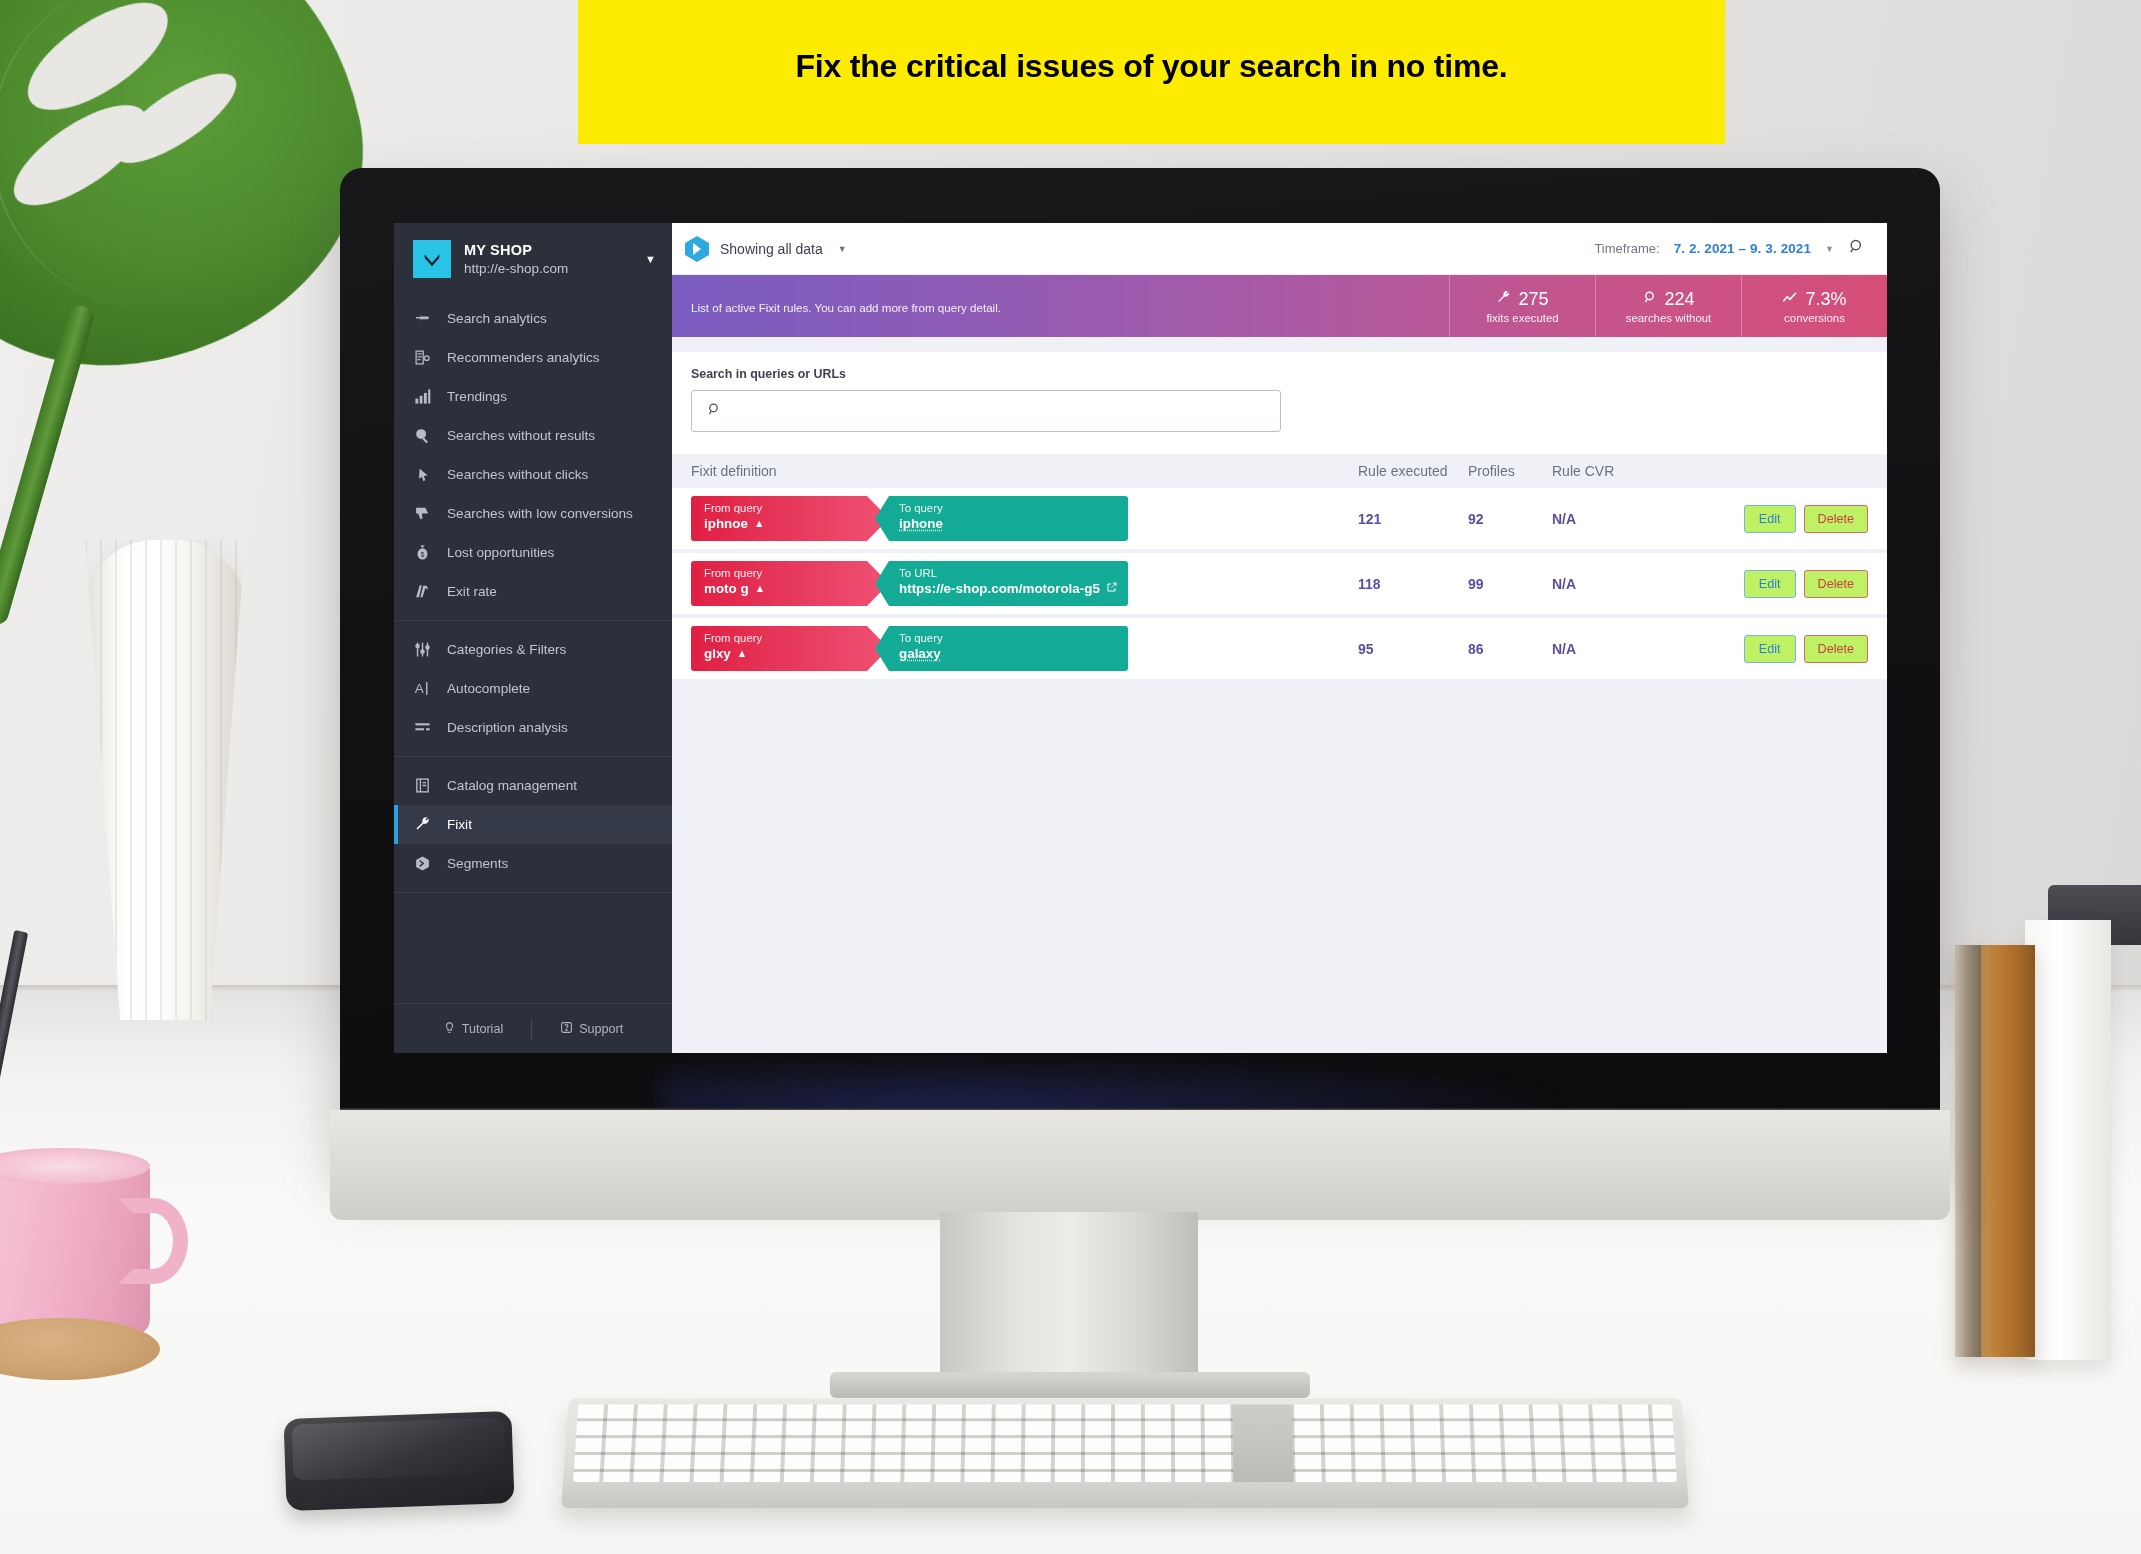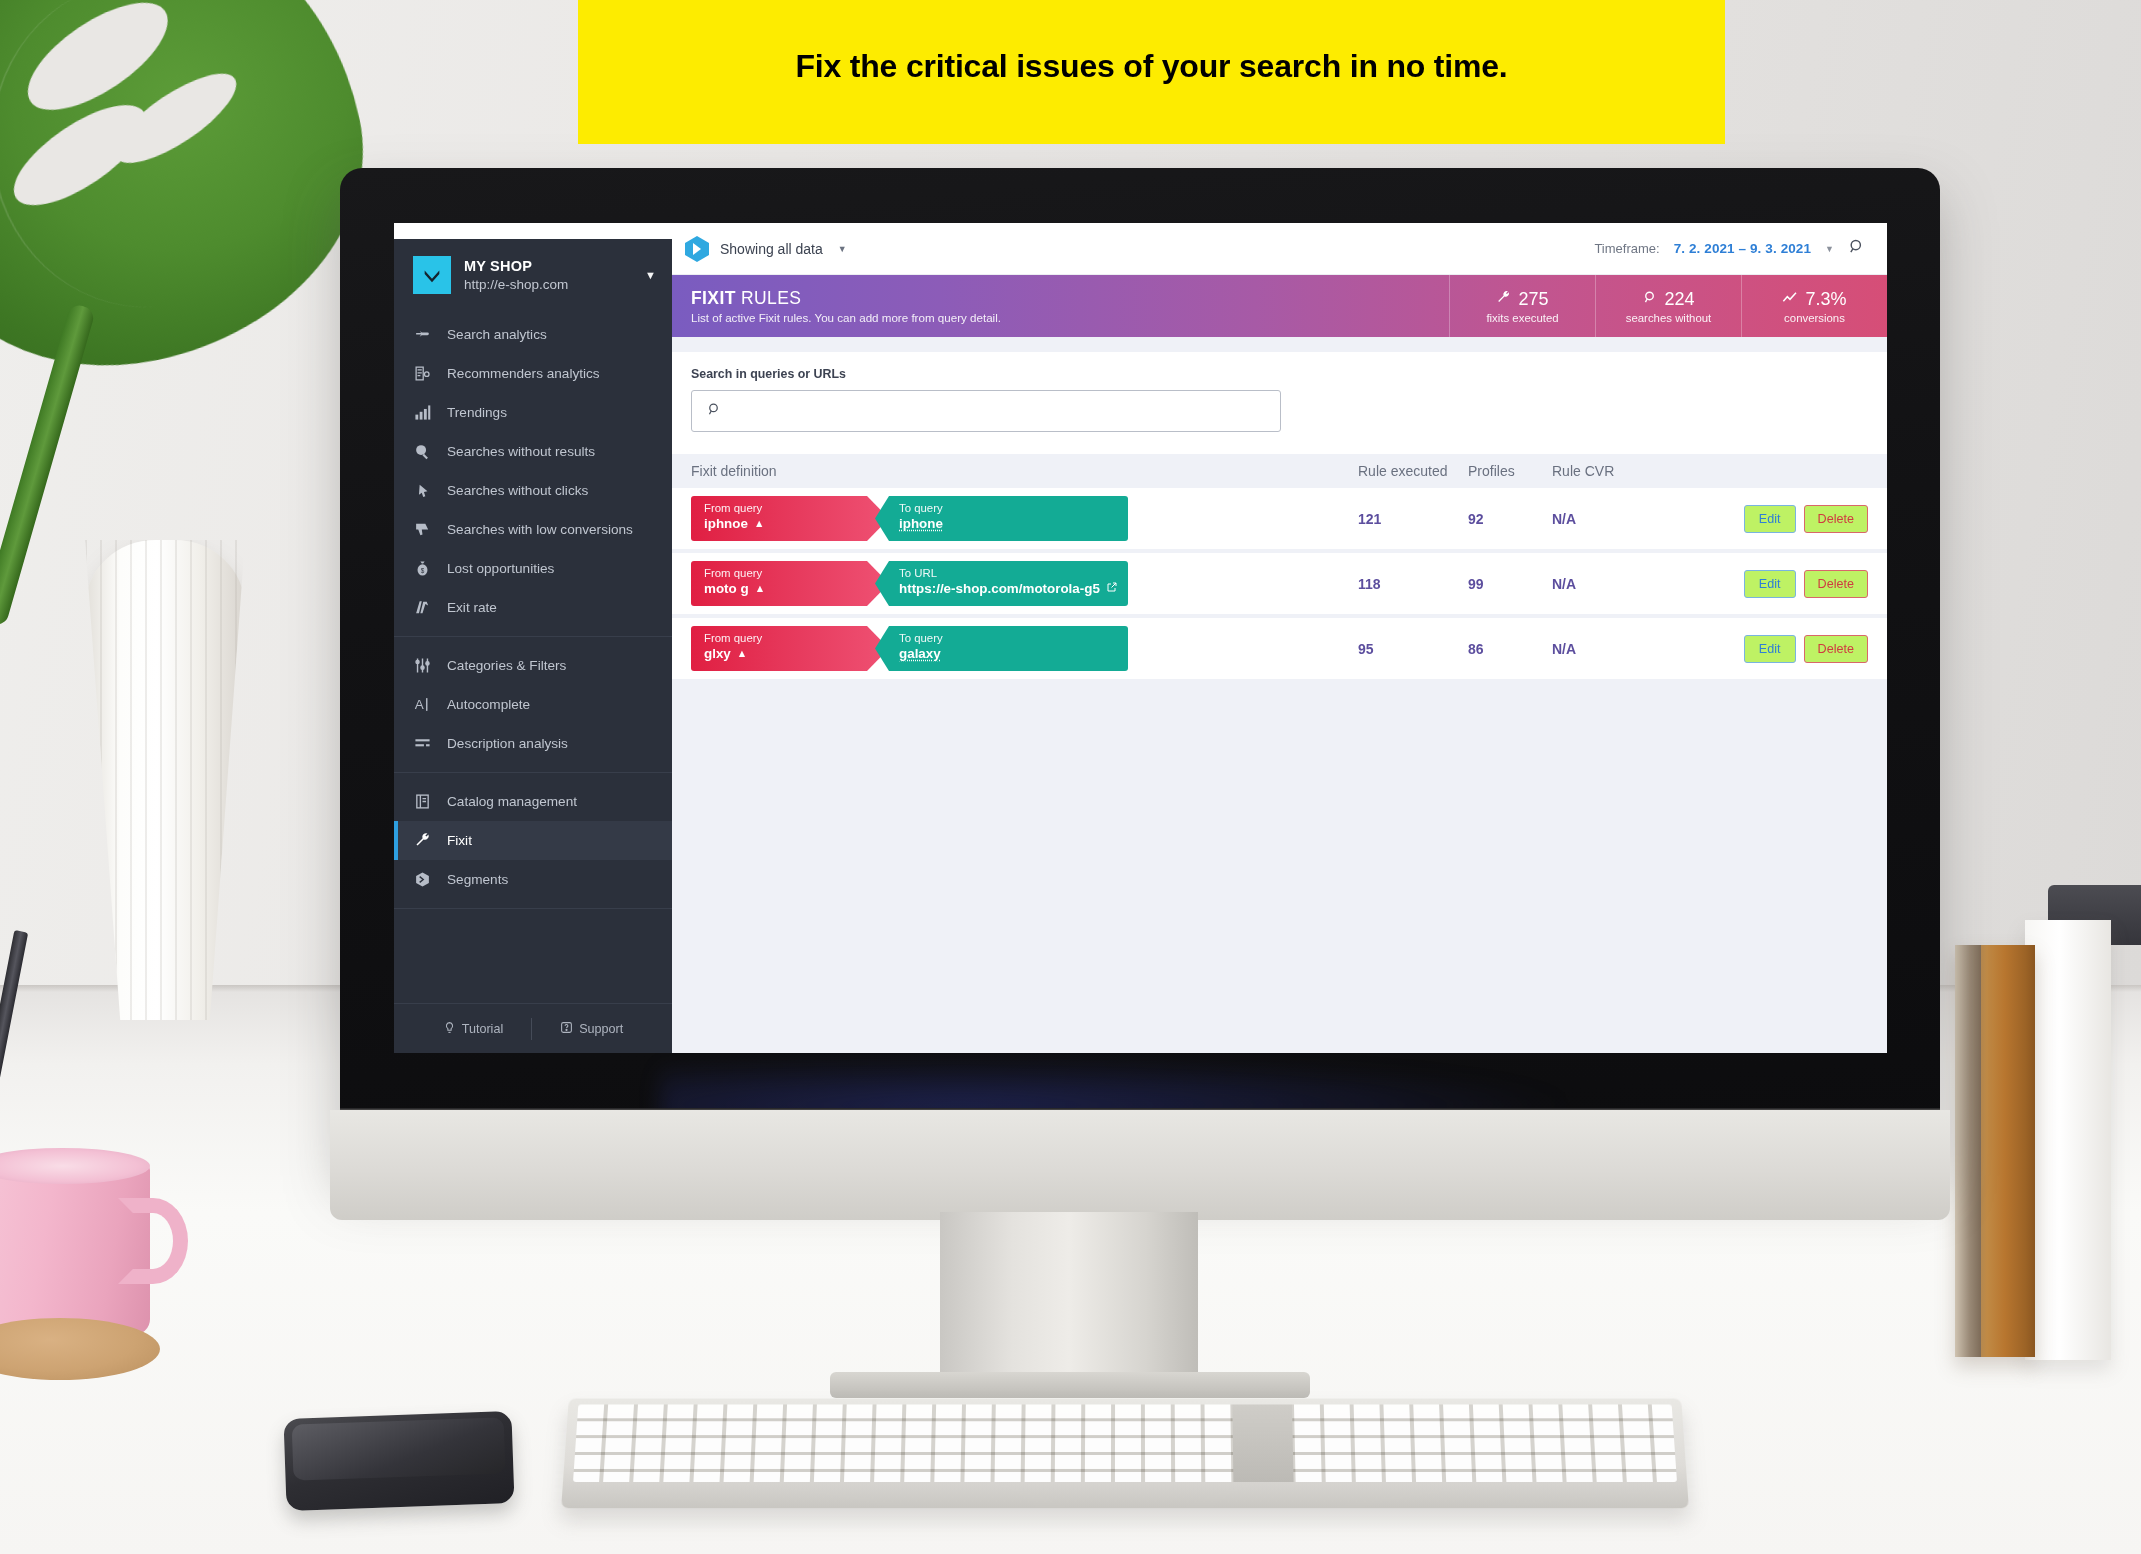--- a/index.html
+++ b/index.html
@@ -194,21 +194,20 @@
     overflow:hidden;
     font-size: 13px;
   }
 
   
   .sidebar {
     width: 278px; flex:0 0 278px;
     background:#2b303b;
     display:flex; flex-direction:column;
     color:#c4c9d2;
-    margin-top:16px;
   }
   .shop-head {
     display:flex; align-items:center; gap:13px;
     padding:17px 16px 17px 19px;
   }
   .shop-logo {
     width:38px; height:38px; flex:0 0 38px;
     background:#29c3e8;
     display:flex; align-items:center; justify-content:center;
   }
@@ -619,23 +618,20 @@
             <svg width="17" height="17" viewBox="0 0 24 24" fill="none" stroke="currentColor" stroke-width="2">
                 <circle cx="11" cy="10" r="6.5"></circle>
                 <path d="M7 15l-3 5"></path>
               </svg>
           </span>
         </div>
       </div>
 
       <div class="grad-header">
         <div class="gh-title-wrap">
-          <div class="gh-title">
-            <b>FIXIT</b><span class="light">&nbsp;</span><span class="light">RULES</span>
-          </div>
           <div class="gh-sub">List of active Fixit rules. You can add more from query detail.</div>
         </div>
 
         <div class="gh-stat">
           <div class="v">
             <span>
               <svg width="15" height="15" viewBox="0 0 24 24" fill="#fff">
                   <path d="M20.5 3.5a5.5 5.5 0 0 1-7 7L5 19l-1.5-1.5 8.5-8.5a5.5 5.5 0 0 1 7-7l-3 3 1.5 1.5z"></path>
                 </svg>
             </span>

